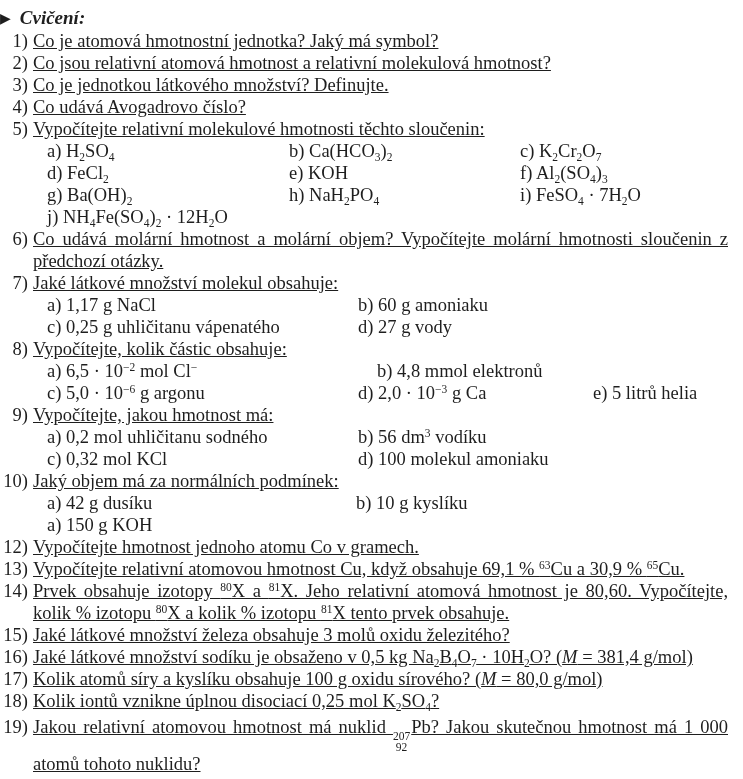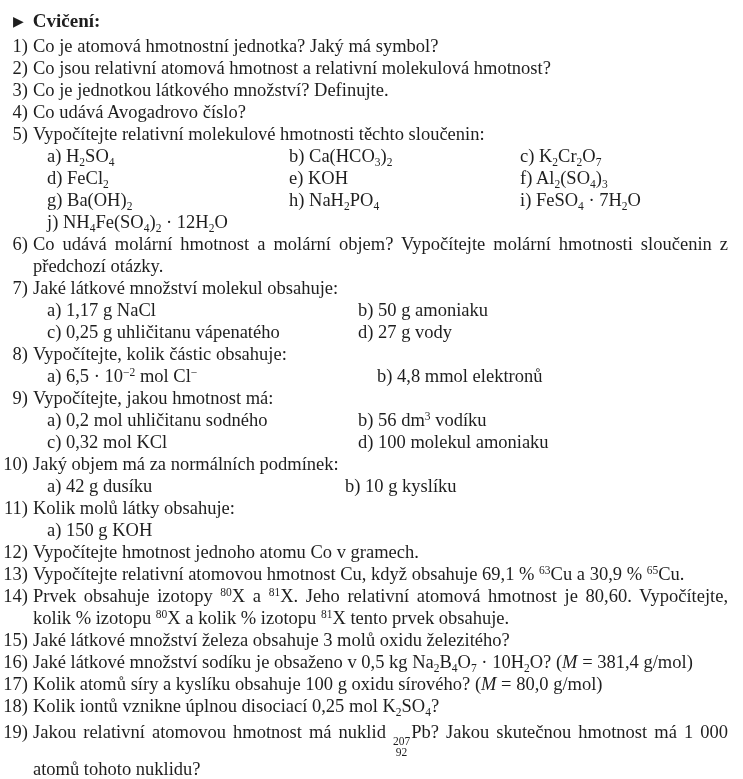--- a/index.html
+++ b/index.html
@@ -3,25 +3,25 @@
 <meta charset="utf-8">
 <style>
   * { margin:0; padding:0; box-sizing:border-box; }
   html,body { background:#ffffff; }
   body {
     width:743px; height:779px; overflow:hidden;
     font-family:"Liberation Serif","DejaVu Serif",serif;
     font-size:18.5px; line-height:22px; color:#1e1e1e;
   }
   .page { width:743px; padding-top:8px; }
-  .title-row { padding-left:13px; font-weight:bold; font-size:19px; line-height:25px; }
+  .title-row { font-weight:bold; font-size:19px; line-height:20px;font-style:italic; }
   .bullet { display:inline-block; font-size:14px; margin-right:9px; transform:translateY(-1px); }
   .q { display:flex; align-items:baseline; }
   .qnum { flex:0 0 28px; text-align:right; white-space:nowrap; }
-  .qtext { flex:1; margin-left:5px; margin-right:15px; text-align:justify; }
+  .qtext { flex:1; margin-left:5px; margin-right:15px; text-align:justify;text-decoration:underline; }
   .optrow { position:relative; height:22px; }
   .opt { position:absolute; top:0; white-space:nowrap; }
   sub, sup { font-size:11.5px; line-height:0; }
   sub { vertical-align:-4px; }
   sup { vertical-align:6px; }
   i { font-style:italic; }
   .stack {
     display:inline-flex; flex-direction:column; align-items:center;
     font-size:11.5px; line-height:11px; vertical-align:-7px; margin-right:1px;
   }
@@ -82,34 +82,39 @@
     <span class="qnum">6)</span>
     <span class="qtext">Co udává molární hmotnost a molární objem? Vypočítejte molární hmotnosti sloučenin z předchozí otázky.</span>
   </div>
 
   <div class="q">
     <span class="qnum">7)</span>
     <span class="qtext">Jaké látkové množství molekul obsahuje:</span>
   </div>
   <div class="optrow">
     <span class="opt" style="left:47px">a) 1,17 g NaCl</span>
-    <span class="opt" style="left:358px">b) 50 g amoniaku</span>
+    <span class="opt" style="left:358px">b) 60 g amoniaku</span>
   </div>
   <div class="optrow">
     <span class="opt" style="left:47px">c) 0,25 g uhličitanu vápenatého</span>
     <span class="opt" style="left:358px">d) 27 g vody</span>
   </div>
 
   <div class="q">
     <span class="qnum">8)</span>
     <span class="qtext">Vypočítejte, kolik částic obsahuje:</span>
   </div>
   <div class="optrow">
     <span class="opt" style="left:47px">a) 6,5 · 10<sup>−2</sup> mol Cl<sup>−</sup></span>
     <span class="opt" style="left:377px">b) 4,8 mmol elektronů</span>
+  </div>
+  <div class="optrow">
+    <span class="opt" style="left:47px">c) 5,0 · 10<sup>−6</sup> g argonu</span>
+    <span class="opt" style="left:358px">d) 2,0 · 10<sup>−3</sup> g Ca</span>
+    <span class="opt" style="left:593px">e) 5 litrů helia</span>
   </div>
 
   <div class="q">
     <span class="qnum">9)</span>
     <span class="qtext">Vypočítejte, jakou hmotnost má:</span>
   </div>
   <div class="optrow">
     <span class="opt" style="left:47px">a) 0,2 mol uhličitanu sodného</span>
     <span class="opt" style="left:358px">b) 56 dm<sup>3</sup> vodíku</span>
   </div>
@@ -117,27 +122,23 @@
     <span class="opt" style="left:47px">c) 0,32 mol KCl</span>
     <span class="opt" style="left:358px">d) 100 molekul amoniaku</span>
   </div>
 
   <div class="q">
     <span class="qnum">10)</span>
     <span class="qtext">Jaký objem má za normálních podmínek:</span>
   </div>
   <div class="optrow">
     <span class="opt" style="left:47px">a) 42 g dusíku</span>
-    <span class="opt" style="left:345px">b) 10 g kyslíku</span>
+    <span class="opt" style="left:356px">b) 10 g kyslíku</span>
   </div>
 
-  <div class="q">
-    <span class="qnum">11)</span>
-    <span class="qtext">Kolik molů látky obsahuje:</span>
-  </div>
   <div class="optrow">
     <span class="opt" style="left:47px">a) 150 g KOH</span>
   </div>
 
   <div class="q">
     <span class="qnum">12)</span>
     <span class="qtext">Vypočítejte hmotnost jednoho atomu Co v gramech.</span>
   </div>
 
   <div class="q">

